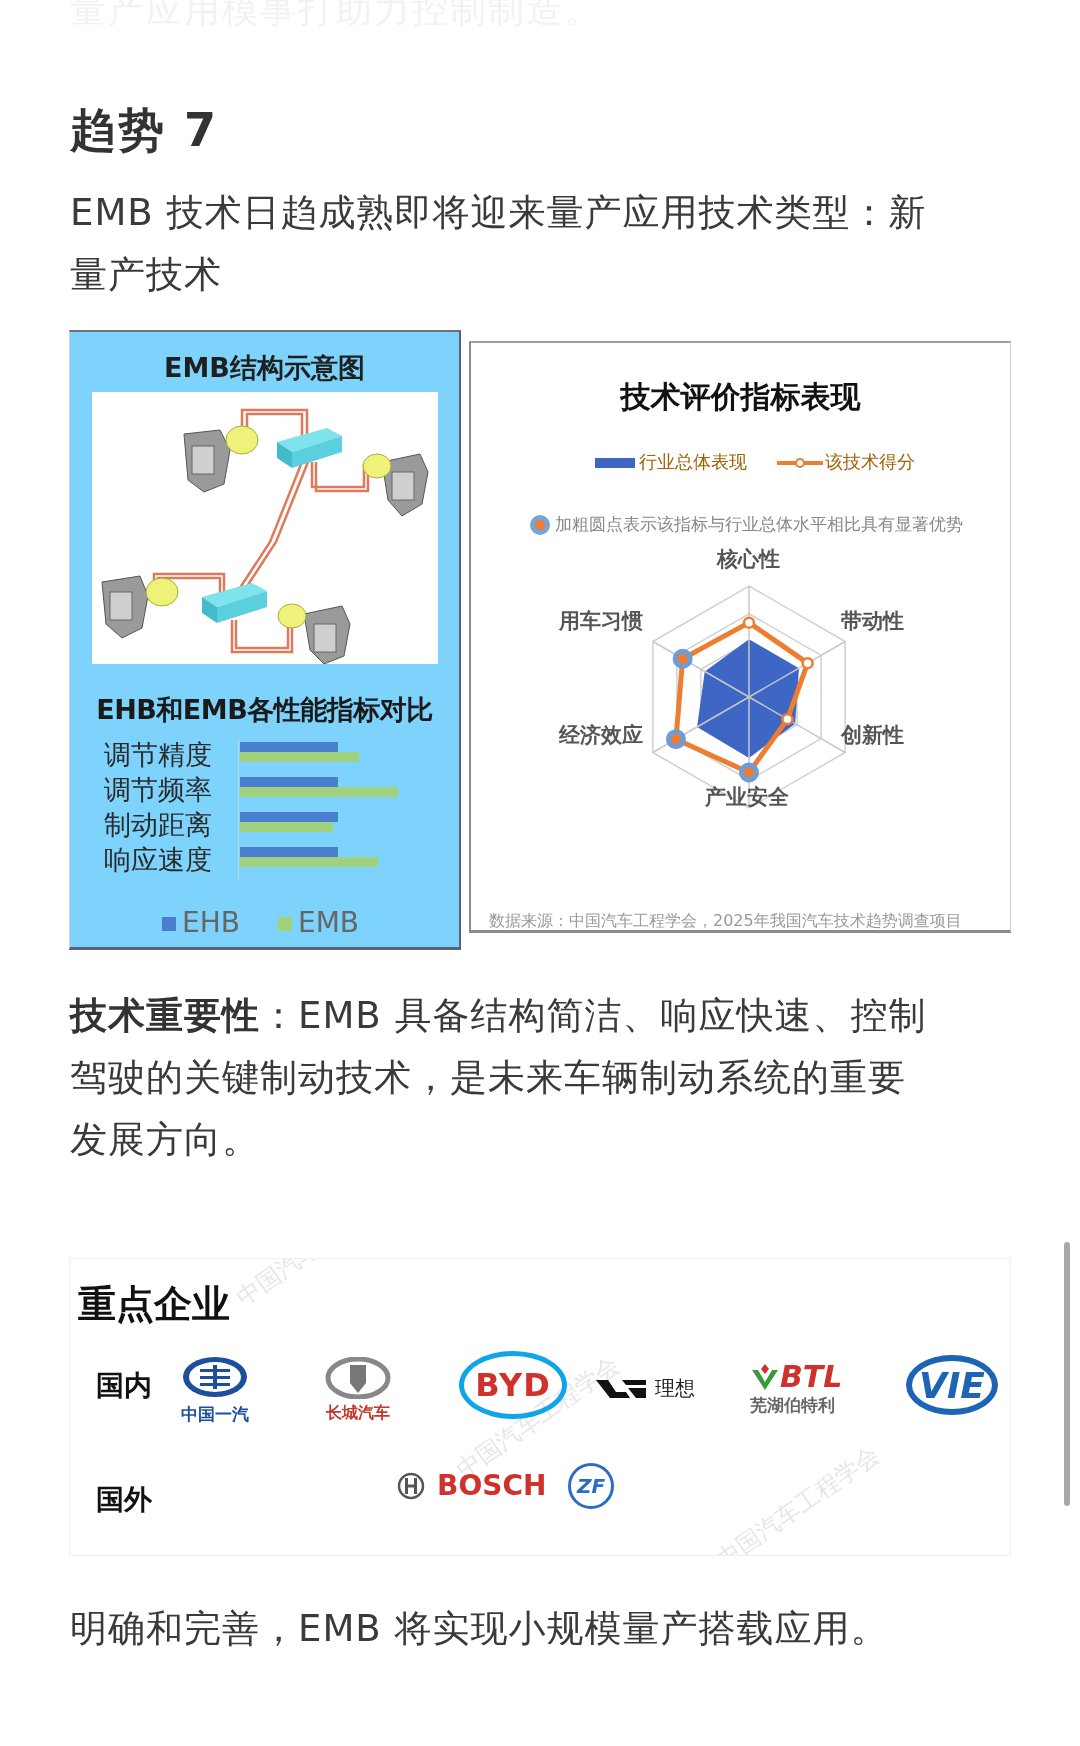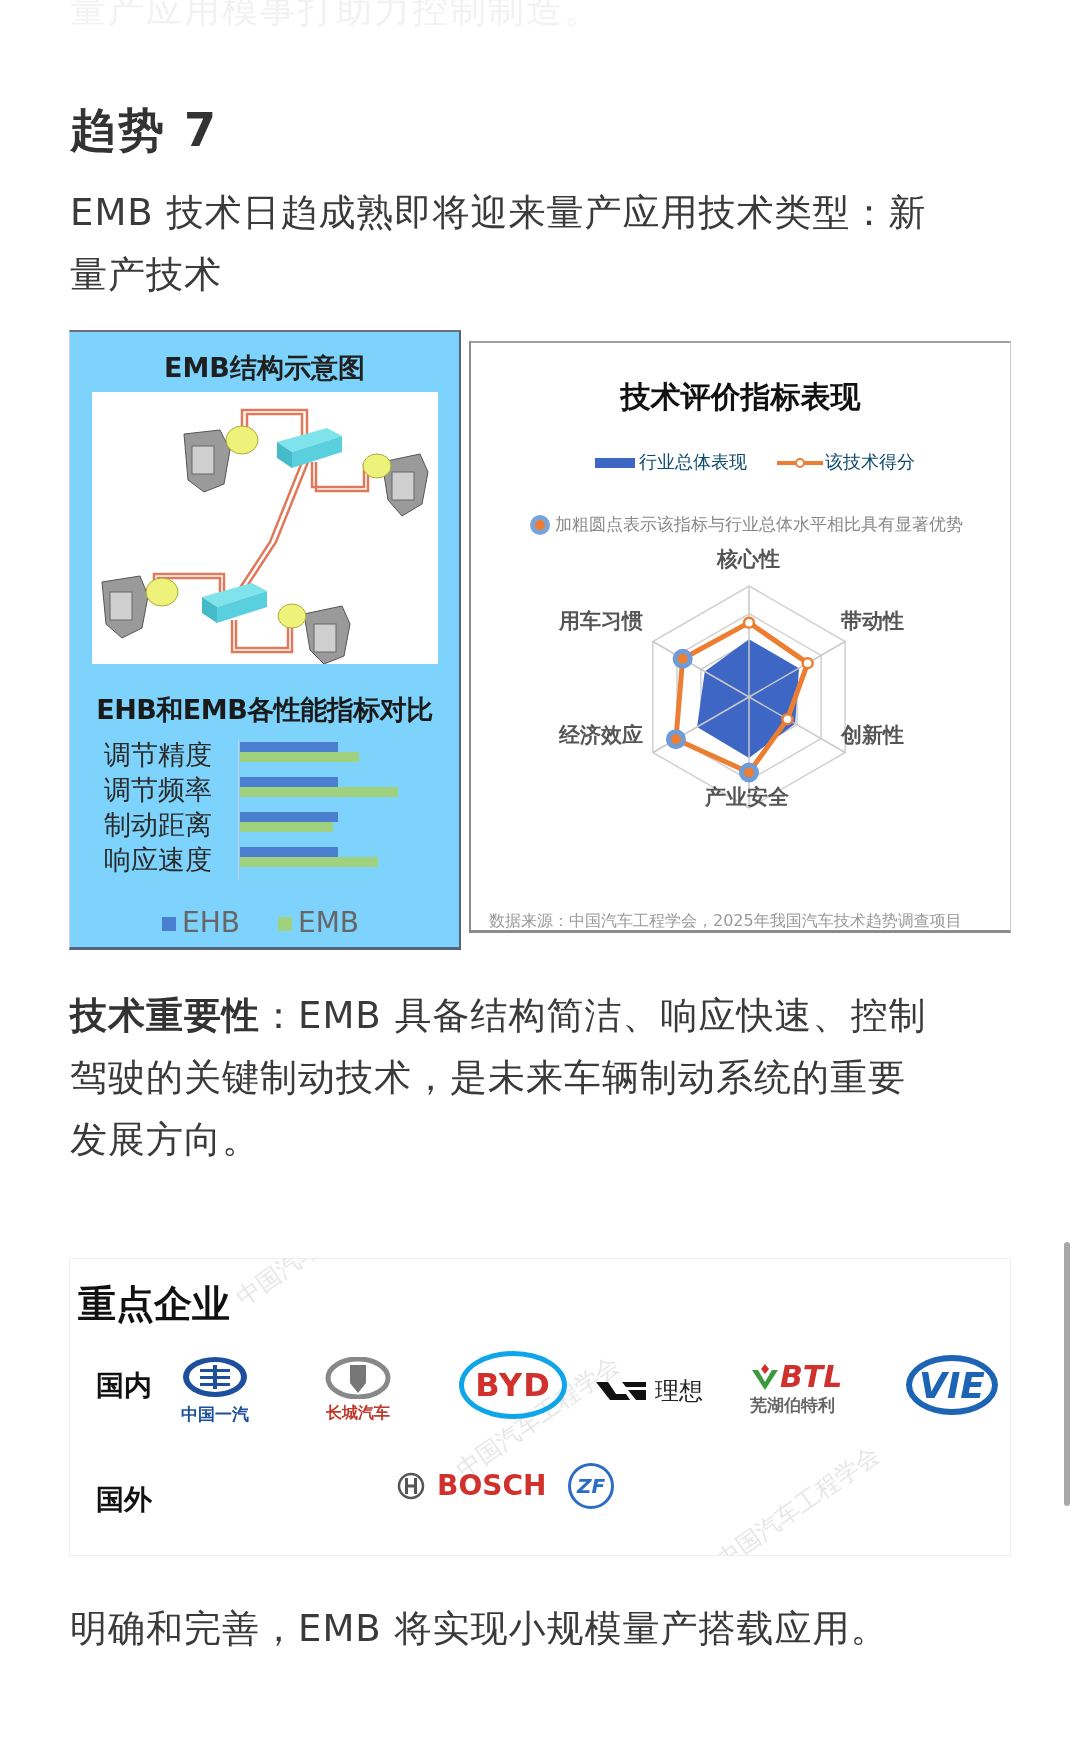--- a/index.html
+++ b/index.html
@@ -30,21 +30,21 @@
   .bar { height: 10px; }
   .bc-legend { top: 574px; font-size: 28px; color: #666666; }
   .sw { display: inline-block; width: 14px; height: 14px; margin-right: 6px; vertical-align: middle; }
 
   
   .panel-right {
     left: 469px; top: 330px; width: 542px; height: 592px; background: #ffffff;
     border-top: 2px solid #a0a0a0; border-left: 2px solid #8a8a8a; border-right: 1px solid #cccccc; border-bottom: 3px solid #8c8c8c; margin-top: 11px;
   }
   .pr-title { left: 0; width: 100%; top: 34px; text-align: center; font-size: 30px; font-weight: bold; color: #111111; }
-  .legend-row { top: 107px; font-size: 18px; color: #0c4a6e; white-space: nowrap; }
+  .legend-row { top: 107px; font-size: 18px; color: #a16207; white-space: nowrap; }
   .note-row { top: 170px; left: 58px; font-size: 17px; color: #888888; white-space: nowrap; }
   .radar-label { font-size: 21px; font-weight: bold; color: #555555; white-space: nowrap; }
   .source { left: 18px; top: 568px; font-size: 16px; color: #999999; white-space: nowrap; }
 
   
   .comp-box {
     left: 69px; top: 1258px; width: 942px; height: 298px; background: #ffffff;
     border: 1px solid #eeeeee; overflow: hidden;
   }
   .comp-title { left: 8px; top: 20px; font-size: 38px; font-weight: bold; color: #111111; }
@@ -236,21 +236,21 @@
   <div class="abs" style="left:389px;top:92px;width:108px;height:68px;border:5px solid #0ea5e9;border-radius:50%;display:flex;align-items:center;justify-content:center;">
     <span style="font-size:32px;font-weight:bold;color:#d0312d;letter-spacing:1px;">BYD</span>
   </div>
 
   <div class="abs" style="left:526px;top:116px;white-space:nowrap;">
     <svg width="54" height="22" style="vertical-align:middle;">
       <polygon points="0,2 12,2 20,14 30,14 34,20 14,20" fill="#111"></polygon>
       <polygon points="26,2 50,2 50,7 30,7" fill="#111"></polygon>
       <polygon points="32,10 50,10 50,20 40,20" fill="#111"></polygon>
     </svg>
-    <span style="font-size:24px;color:#222;vertical-align:middle;">理想</span>
+    <span style="font-size:20px;color:#222;vertical-align:middle;">理想</span>
   </div>
 
   <div class="abs" style="left:680px;top:100px;width:120px;">
     <div style="white-space:nowrap;">
       <svg width="30" height="30" style="vertical-align:middle;">
         <path d="M2 8 L15 28 L28 8 L22 8 L15 20 L8 8 Z" fill="#3b9a3b"></path>
         <path d="M15 2 L19 7 L15 12 L11 7 Z" fill="#d0312d"></path>
       </svg><span style="font-size:30px;font-weight:bold;font-style:italic;color:#d0312d;vertical-align:middle;">BTL</span>
     </div>
     <div style="font-size:17px;font-weight:bold;color:#666;white-space:nowrap;">芜湖伯特利</div>

